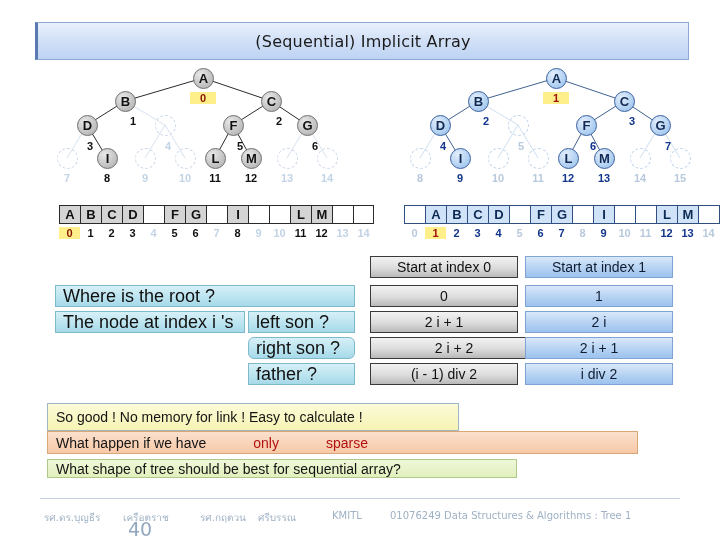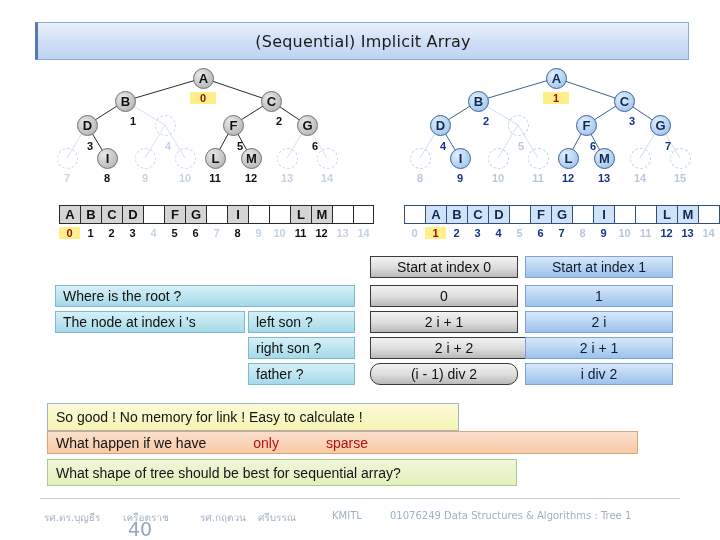--- a/index.html
+++ b/index.html
@@ -70,21 +70,21 @@
   .arrlabels{position:absolute;display:flex;}
   .arrlabels span{
     width:21px;text-align:center;font-size:11px;font-weight:bold;
   }
   
   .qbox{
     position:absolute;box-sizing:border-box;
     background:linear-gradient(to bottom,#d7f0f7 0%,#b9e3ef 60%,#a6d9e8 100%);
     border:1px solid #7fb9cc;
     display:flex;align-items:center;
-    padding-left:7px;font-size:14px;color:#111;
+    padding-left:7px;font-size:18px;color:#111;
   }
   .hdr-grey,.abox-grey{
     position:absolute;box-sizing:border-box;
     background:linear-gradient(to bottom,#f2f2f2 0%,#dcdcdc 55%,#b9b9b9 100%);
     border:1px solid #3a3a3a;
     display:flex;align-items:center;justify-content:center;
     font-size:14px;color:#111;
   }
   .hdr-blue,.abox-blue{
     position:absolute;box-sizing:border-box;
@@ -351,37 +351,37 @@
 
 <div class="qbox" style="left:55px;top:285px;width:300px;height:22px;">Where is the root ?</div>
 <div class="abox-grey" style="left:370px;top:285px;width:148px;height:22px;">0</div>
 <div class="abox-blue" style="left:525px;top:285px;width:148px;height:22px;">1</div>
 
 <div class="qbox" style="left:55px;top:311px;width:190px;height:22px;">The node at index i 's</div>
 <div class="qbox" style="left:248px;top:311px;width:107px;height:22px;">left  son ?</div>
 <div class="abox-grey" style="left:370px;top:311px;width:148px;height:22px;">2 i + 1</div>
 <div class="abox-blue" style="left:525px;top:311px;width:148px;height:22px;">2 i</div>
 
-<div class="qbox" style="left:248px;top:337px;width:107px;height:22px;">right son ?</div>
+<div class="qbox" style="left:248px;top:337px;width:107px;height:22px;border-radius:6px;">right son ?</div>
 <div class="abox-grey" style="left:370px;top:337px;width:168px;height:22px;">2 i + 2</div>
 <div class="abox-blue" style="left:525px;top:337px;width:148px;height:22px;">2 i + 1</div>
 
 <div class="qbox" style="left:248px;top:363px;width:107px;height:22px;">father ?</div>
-<div class="abox-grey" style="left:370px;top:363px;width:148px;height:22px;border-radius:10px;">(i - 1) div 2</div>
+<div class="abox-grey" style="left:370px;top:363px;width:148px;height:22px;">(i - 1) div 2</div>
 <div class="abox-blue" style="left:525px;top:363px;width:148px;height:22px;">i div 2</div>
 
 <div class="note yellow" style="left:47px;top:403px;width:412px;height:28px;">So good !  No memory for link ! Easy to calculate !</div>
 
 <div class="note orange" style="left:47px;top:431px;width:591px;height:23px;">
   <span>What happen if we have </span>
     <span class="hl-red">only</span>
     <span class="hl-red">sparse</span>
 </div>
 
-<div class="note green" style="left:47px;top:459px;width:470px;height:27px;">What shape of tree should be best for sequential array?</div>
+<div class="note green" style="left:47px;top:459px;width:470px;height:19px;">What shape of tree should be best for sequential array?</div>
 
 <div id="footer-rule"></div>
 <div class="foot" style="left:44px;top:510px;">รศ.ดร.บุญธีร</div>
 <div class="foot" style="left:123px;top:510px;">เครือตราช</div>
 <div class="foot" style="left:200px;top:510px;">รศ.กฤตวน</div>
 <div class="foot" style="left:258px;top:510px;">ศรีบรรณ</div>
 <div class="foot" style="left:332px;top:510px;">KMITL</div>
 <div class="foot" style="left:390px;top:510px;">01076249 Data Structures &amp; Algorithms : Tree 1</div>
 <div id="page-number">40</div>
 

